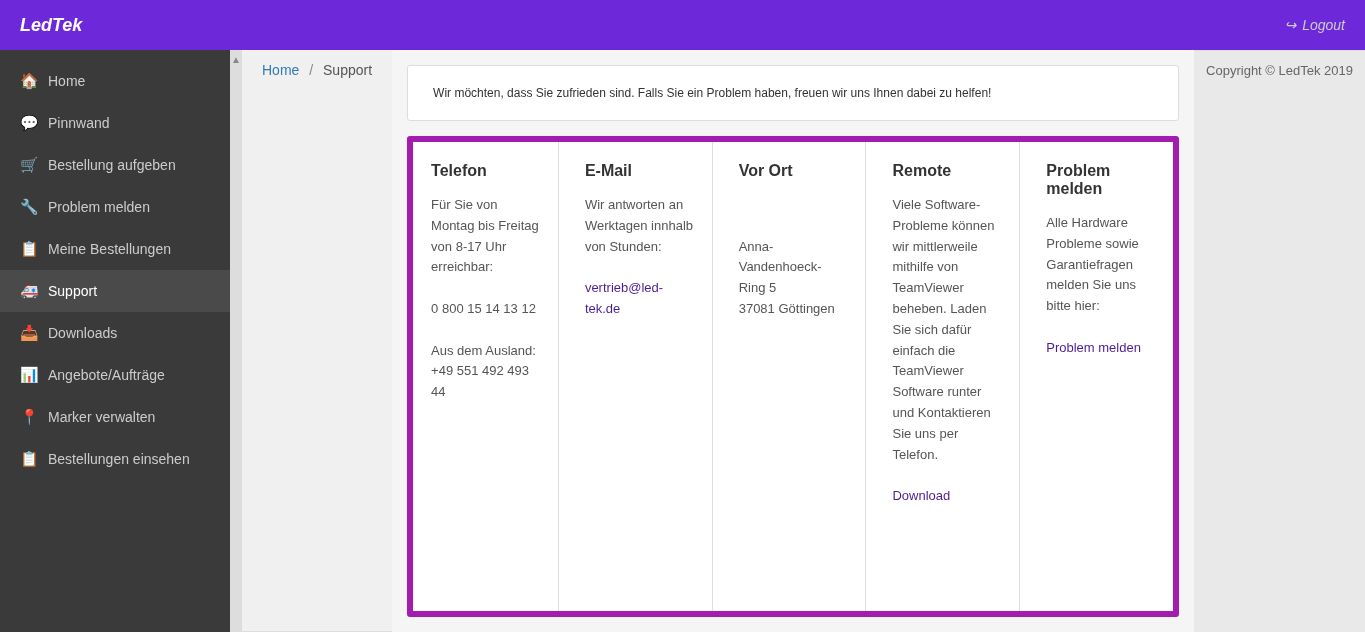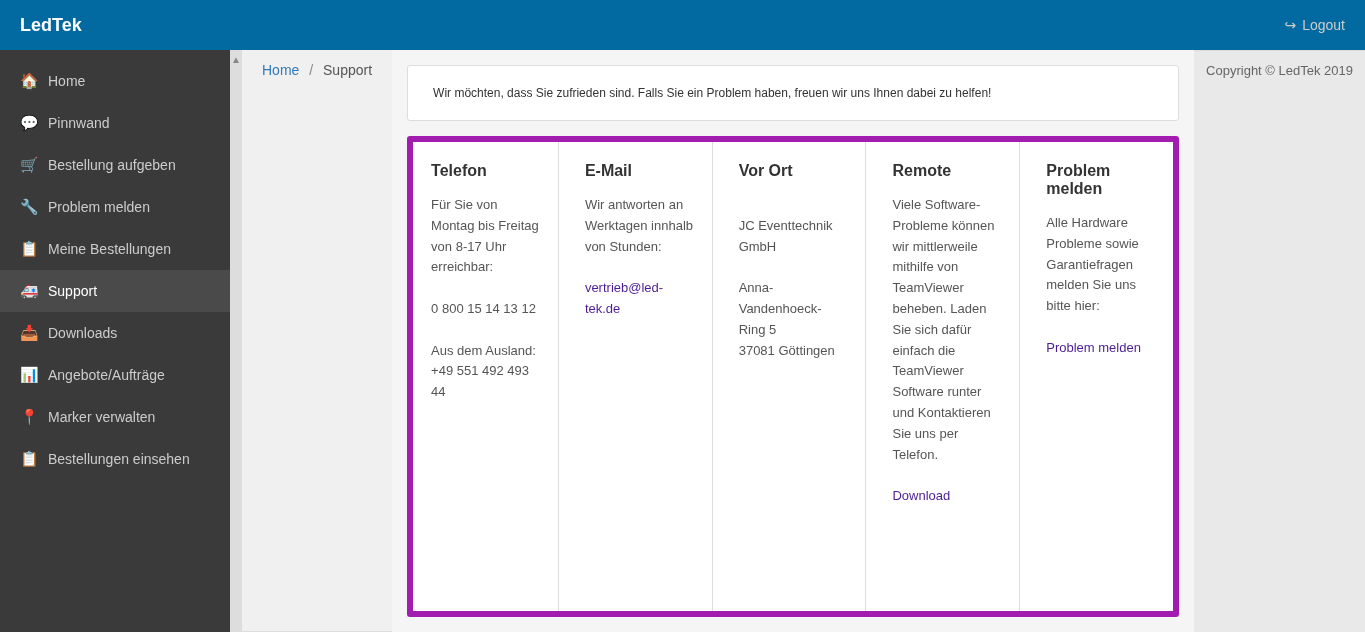--- a/index.html
+++ b/index.html
@@ -1,27 +1,28 @@
 <!DOCTYPE html>
 <html><head>
   <meta charset="utf-8">
   <style>
     * { box-sizing: border-box; margin: 0; padding: 0; }
     body { font-family: 'Segoe UI', Arial, sans-serif; font-size: 14px; display: flex; flex-direction: column; height: 100vh; background: #f5f5f5; }
 
     
     .topbar {
-      background: #0369a1;
+      background: #6d28d9;
       color: #ccc;
       display: flex;
       align-items: center;
       justify-content: space-between;
       padding: 0 20px;
       height: 50px;
       flex-shrink: 0;
+      font-style: italic;
     }
     .topbar-brand {
       color: #fff;
       font-size: 18px;
       font-weight: bold;
     }
     .topbar-logout {
       color: #ccc;
       cursor: pointer;
       display: flex;
@@ -230,21 +231,21 @@
       <div class="card">
             <div class="card-title">Telefon</div>
             <div class="card-body"><p>Für Sie von Montag bis Freitag von 8-17 Uhr erreichbar:</p><br><p>0 800 15 14 13 12</p><br><p>Aus dem Ausland: +49 551 492 493 44</p></div>
           </div>
           <div class="card">
             <div class="card-title">E-Mail</div>
             <div class="card-body"><p>Wir antworten an Werktagen innhalb von Stunden:</p><br><a class="card-link" href="mailto:vertrieb@led-tek.de">vertrieb@led-tek.de</a></div>
           </div>
           <div class="card">
             <div class="card-title">Vor Ort</div>
-            <div class="card-body"><br><p>JC Eventtechnik GmbH</p><br><p>Anna-Vandenhoeck-Ring 5</p><p>37081 Göttingen</p></div>
+            <div class="card-body"><br><br><p>Anna-Vandenhoeck-Ring 5</p><p>37081 Göttingen</p></div>
           </div>
           <div class="card">
             <div class="card-title">Remote</div>
             <div class="card-body"><p>Viele Software-Probleme können wir mittlerweile mithilfe von TeamViewer beheben. Laden Sie sich dafür einfach die TeamViewer Software runter und Kontaktieren Sie uns per Telefon.</p><br><a class="card-link" href="#">Download</a></div>
           </div>
           <div class="card">
             <div class="card-title">Problem melden</div>
             <div class="card-body"><p>Alle Hardware Probleme sowie Garantiefragen melden Sie uns bitte hier:</p><br><a class="card-link" href="#">Problem melden</a></div>
           </div>
         </div>

